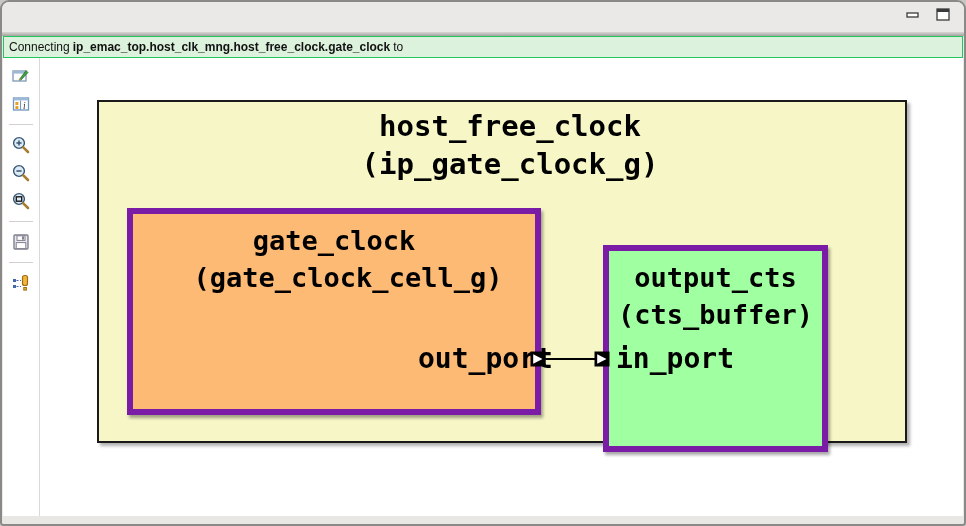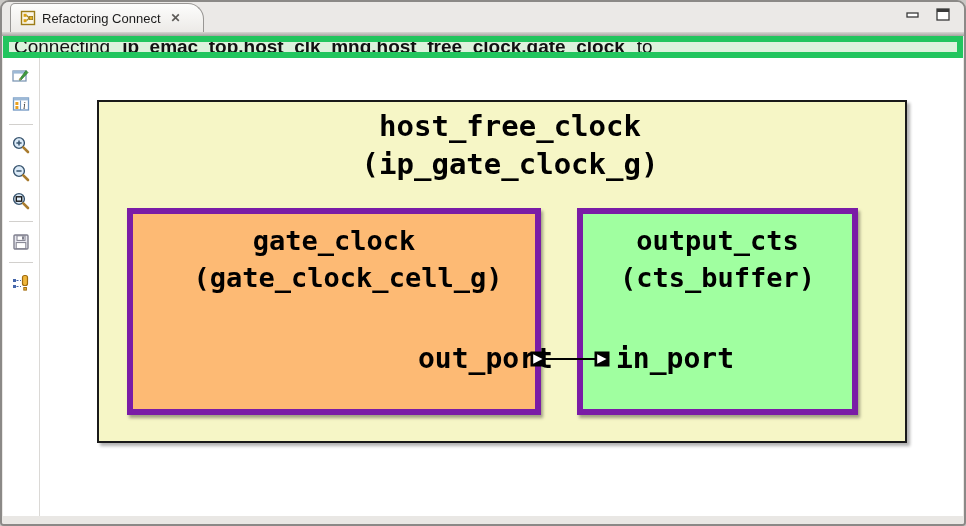--- a/index.html
+++ b/index.html
@@ -29,24 +29,24 @@
     border-radius:5px 16px 0 0;
     font-size:13px; color:#1c1c1c;
   }
   .tab-close { font-size:12px; font-weight:bold; color:#5d5b58; margin-left:4px; cursor:default; }
   .win-controls { position:absolute; right:14px; top:6px; display:flex; gap:16px; align-items:center; }
   .tabbar-edge { height:4px; background:linear-gradient(#d8d6d3,#a5a3a0); }
 
   
   .message-bar {
     height:22px; margin:0 1px;
-    border:6px solid #22c55e;
+    border:1px solid #22c55e;
     display:flex; align-items:center;
-    padding:0 5px; gap:12px;
-    font-size:19px; color:#111; white-space:nowrap; overflow:hidden;
+    padding:0 5px; gap:3px;
+    font-size:12px; color:#111; white-space:nowrap; overflow:hidden;
   }
   .message-bar b { font-weight:bold; }
 
   
   .main { flex:1; display:flex; background:#fff; margin:0 1px; min-height:0; }
   .bottom-frame { height:8px; background:#E9E7E4; }
 
   .sidebar {
     width:37px; background:#fff; border-right:1px solid #dbd9d6;
     display:flex; flex-direction:column; align-items:center;
@@ -76,21 +76,21 @@
     box-shadow:3px 3px 3px rgba(0,0,0,0.30);
   }
   .outer-title { text-align:center; margin-top:5px; font-weight:bold; font-size:29px; line-height:38px; color:#000;margin-left:16px; }
 
   .child-box {
     position:absolute; top:106px; height:207px;
     border:6px solid #7A1CA6;
     box-shadow:2px 3px 3px rgba(0,0,0,0.35);
   }
   .child-left  { left:28px;  width:414px; }
-  .child-right { left:478px; width:281px; }
+  .child-right { left:504px; width:225px;margin-top:37px; }
   .child-title { text-align:center; margin-top:8px; font-weight:bold; font-size:27px; line-height:37px; color:#000; }
 
   .port-label {
     position:absolute; font-size:28px; font-weight:600; color:#000;
     font-family:"DejaVu Sans Mono", monospace; line-height:22px;
   }
   .port-label-out { left:378px; top:290px; }
   .port-label-in  { left:576px; top:290px; }
 
   .port-marker { position:absolute; width:16px; height:16px; top:293px; }
@@ -99,34 +99,20 @@
   .conn-line  { position:absolute; left:505px; top:300px; width:50px; height:2px; background:#000; }
 
   svg { display:block; }
 </style>
 </head>
 <body>
 
 <div class="window">
 
   <div class="tabbar">
-    <div class="tab">
-      <span>
-        <svg width="16" height="16" viewBox="0 0 16 16">
-          <rect x="1.5" y="1.5" width="13" height="13" fill="#fbf6e6" stroke="#9c7c18" stroke-width="1.4"></rect>
-          <rect x="3.6" y="3.8" width="3" height="3" fill="#d8a012"></rect>
-          <rect x="3.6" y="9.2" width="3" height="3" fill="#d8a012"></rect>
-          <line x1="6.6" y1="5.3" x2="9.4" y2="8" stroke="#9c7c18" stroke-width="1.1"></line>
-          <line x1="6.6" y1="10.7" x2="9.4" y2="8" stroke="#9c7c18" stroke-width="1.1"></line>
-          <rect x="9.4" y="6.4" width="3.2" height="3.2" fill="#e8b428" stroke="#9c7c18" stroke-width="0.8"></rect>
-        </svg>
-      </span>
-      <span>Refactoring Connect</span>
-      <span class="tab-close">✕</span>
-    </div>
     <div class="win-controls">
       <span>
         <svg width="14" height="8" viewBox="0 0 14 8">
             <rect x="1" y="2" width="11" height="4" fill="#fff" stroke="#3a3a3a" stroke-width="1.3"></rect>
           </svg>
       </span>
       <span>
         <svg width="14" height="13" viewBox="0 0 14 13">
           <rect x="1" y="1" width="12" height="11" fill="#fff" stroke="#3a3a3a" stroke-width="1.3"></rect>
           <rect x="1" y="1" width="12" height="3" fill="#3a3a3a"></rect>

